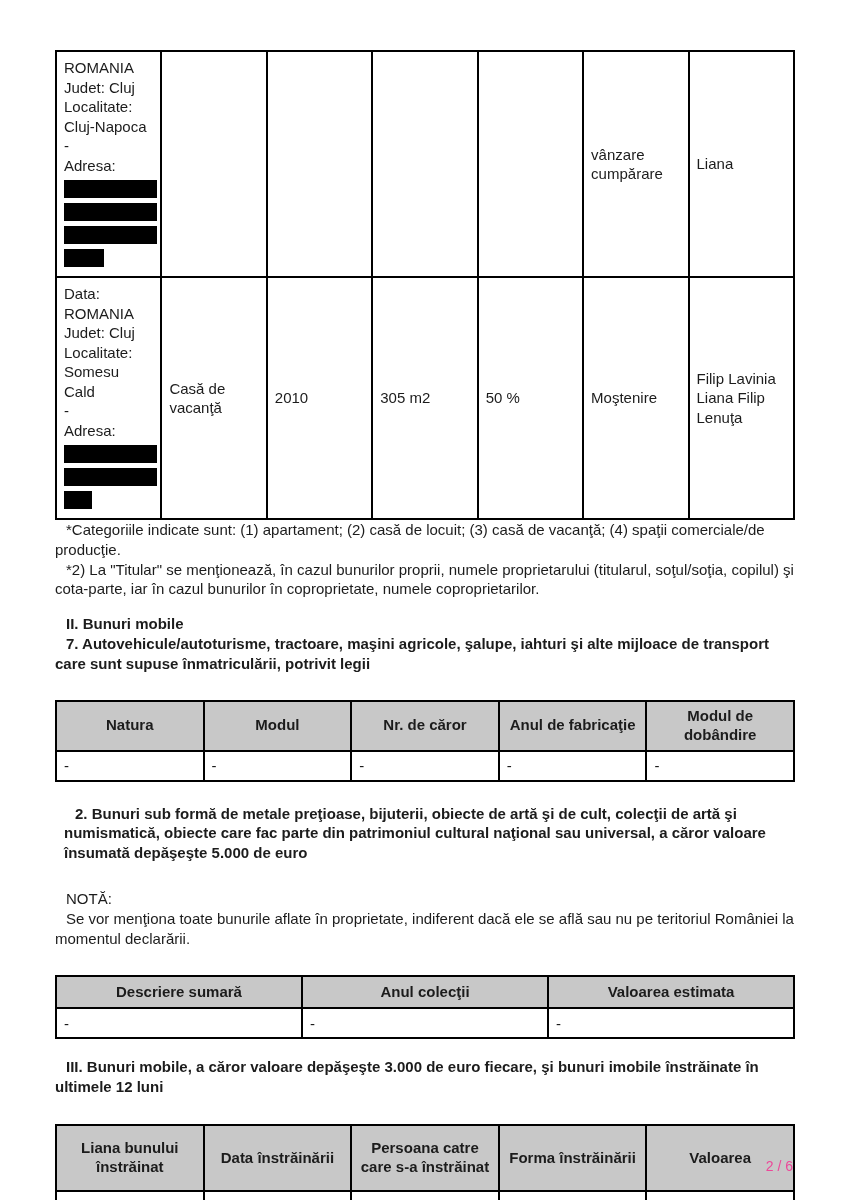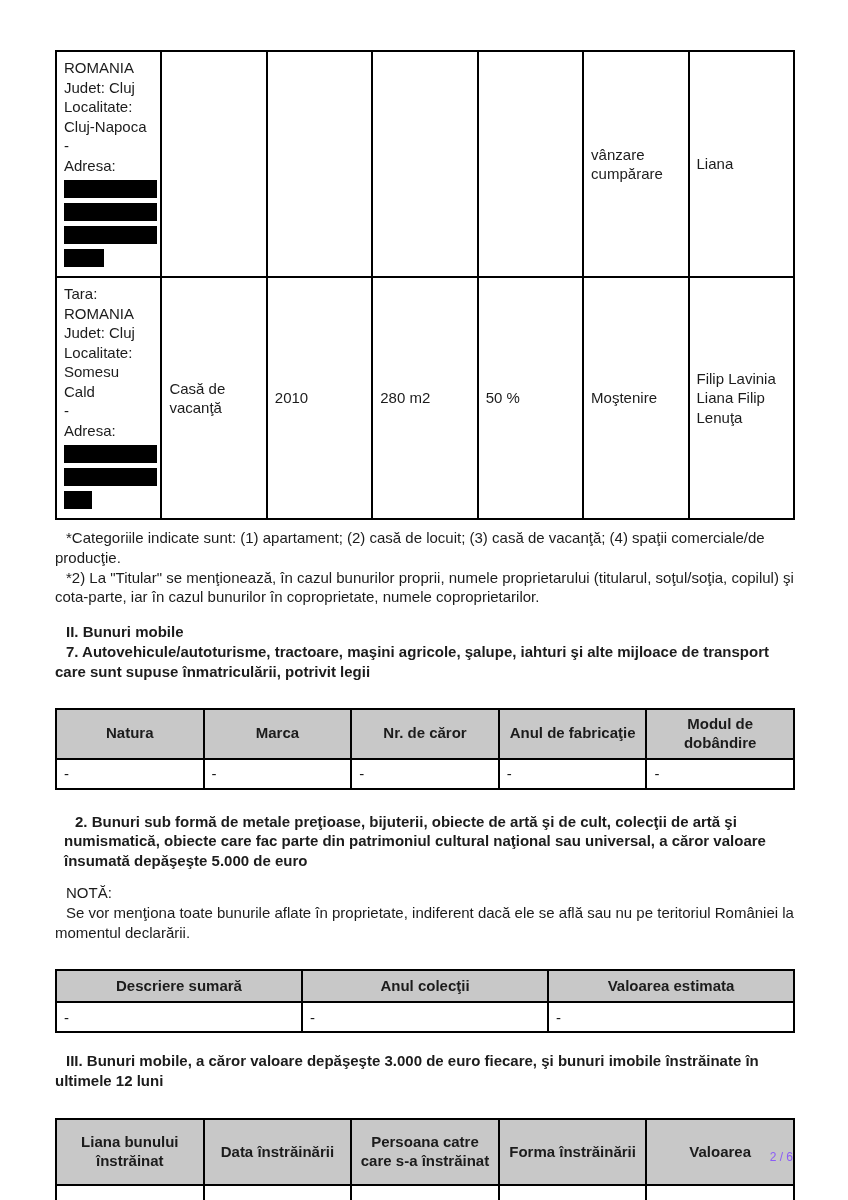--- a/index.html
+++ b/index.html
@@ -29,39 +29,39 @@
   .re-table td { vertical-align: middle; line-height: 1.3; }
   .re-table col { width: 14.2857%; }
   .re-table .loc { vertical-align: top; padding-top: 6px; }
   .re-row-1 { height: 170px; }
   .re-row-2 { height: 187px; }
   .preline { white-space: pre-line; }
   .redaction { background: #000; height: 18px; margin: 5px 0; }
   
   .para { font-size: 15px; line-height: 1.32; text-indent: 11px; }
   .bold { font-weight: bold; }
-  .mt-footnotes { margin-top: 8px; }
+  .mt-footnotes { margin-top: 0; }
   .mt-sec2  { margin-top: 15px; }
   .mt-tbl2  { margin-top: 26px; }
   .mt-sec22 { margin-top: 22px; margin-left: 9px; }
-  .mt-nota  { margin-top: 12px; }
+  .mt-nota  { margin-top: 26px; }
   .mt-tbl3  { margin-top: 27px; }
   .mt-sec3  { margin-top: 18px; }
   .mt-tbl4  { margin-top: 27px; }
   
   .hdr-2line th { height: 50px; }
   .hdr-1line th { height: 32px; margin-top: 20px; }
   .hdr-3line th { height: 66px; }
   .dash-row td { height: 30px; vertical-align: middle; text-align: left; }
   .pageno {
     position: absolute;
     right: 55px;
-    bottom: 36px;
-    font-size: 12px;
-    color: #8b5cf6;
+    bottom: 26px;
+    font-size: 14px;
+    color: #ec4899;
   }
 </style>
 </head>
 <body>
 
 <div class="page">
 
   <table class="re-table">
     <colgroup>
         <col>
@@ -87,34 +87,34 @@
       </td>
       <td></td>
       <td></td>
       <td></td>
       <td></td>
       <td>vânzare cumpărare</td>
       <td>Liana</td>
     </tr>
     <tr class="re-row-2">
       <td class="loc">
-        <span class="preline">Tara:
+        <span class="preline">Data:
 ROMANIA
 Judet: Cluj
 Localitate:
 Somesu Cald
 -
 Adresa:</span>
         <div class="redaction" style="width:93px;"></div>
         <div class="redaction" style="width:93px;"></div>
         <div class="redaction" style="width:28px;"></div>
       </td>
       <td>Casă de vacanţă</td>
       <td>2010</td>
-      <td>280 m2</td>
+      <td>305 m2</td>
       <td>50 %</td>
       <td>Moştenire</td>
       <td>Filip Lavinia Liana Filip Lenuţa</td>
     </tr>
   </tbody>
     </table>
 
   <div class="mt-footnotes">
     <p class="para">*Categoriile indicate sunt: (1) apartament; (2) casă de locuit; (3) casă de vacanţă; (4) spaţii comerciale/de producţie.</p>
     <p class="para">*2) La "Titular" se menţionează, în cazul bunurilor proprii, numele proprietarului (titularul, soţul/soţia, copilul) şi cota-parte, iar în cazul bunurilor în coproprietate, numele coproprietarilor.</p>
@@ -122,21 +122,21 @@
 
   <div class="mt-sec2">
     <p class="para bold">II. Bunuri mobile</p>
     <p class="para bold">7. Autovehicule/autoturisme, tractoare, maşini agricole, şalupe, iahturi şi alte mijloace de transport care sunt supuse înmatriculării, potrivit legii</p>
   </div>
 
   <table class="mt-tbl2 hdr-2line">
     <tbody>
         <tr>
       <th>Natura</th>
-      <th>Marca</th>
+      <th>Modul</th>
       <th>Nr. de căror</th>
       <th>Anul de fabricaţie</th>
       <th>Modul de dobândire</th>
     </tr>
     <tr class="dash-row">
       <td>-</td>
       <td>-</td>
       <td>-</td>
       <td>-</td>
       <td>-</td>

